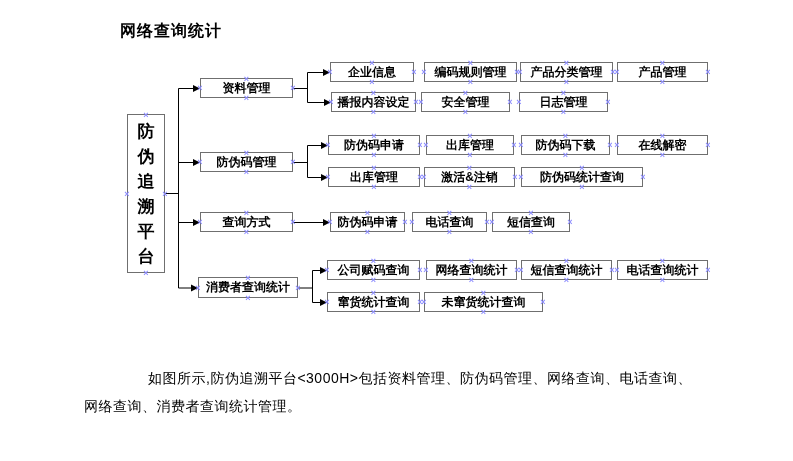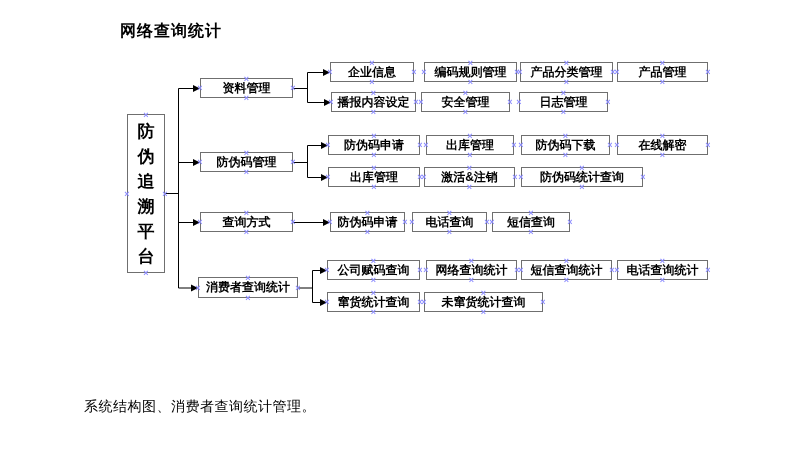--- a/index.html
+++ b/index.html
@@ -255,14 +255,15 @@
         <i class="anchor a-r" style="color: rgb(140, 140, 255);">×</i>
       </div>
       <div class="node" style="left: 424px; top: 292px; width: 119px; height: 20px; border-color: rgb(111, 111, 111);">
         <span class="nlabel">未窜货统计查询</span>
         <i class="anchor a-t" style="color: rgb(140, 140, 255);">×</i>
         <i class="anchor a-b" style="color: rgb(140, 140, 255);">×</i>
         <i class="anchor a-l" style="color: rgb(140, 140, 255);">×</i>
         <i class="anchor a-r" style="color: rgb(140, 140, 255);">×</i>
       </div>
     </div>
-  <div id="body2">系统结构图、消费者查询统计管理。</div>
+  <div id="body1">如图所示,防伪追溯平台&lt;3000H&gt;包括资料管理、防伪码管理、网络查询、电话查询、</div>
+  <div id="body2">网络查询、消费者查询统计管理。</div>
 </div>
 
 </body></html>

